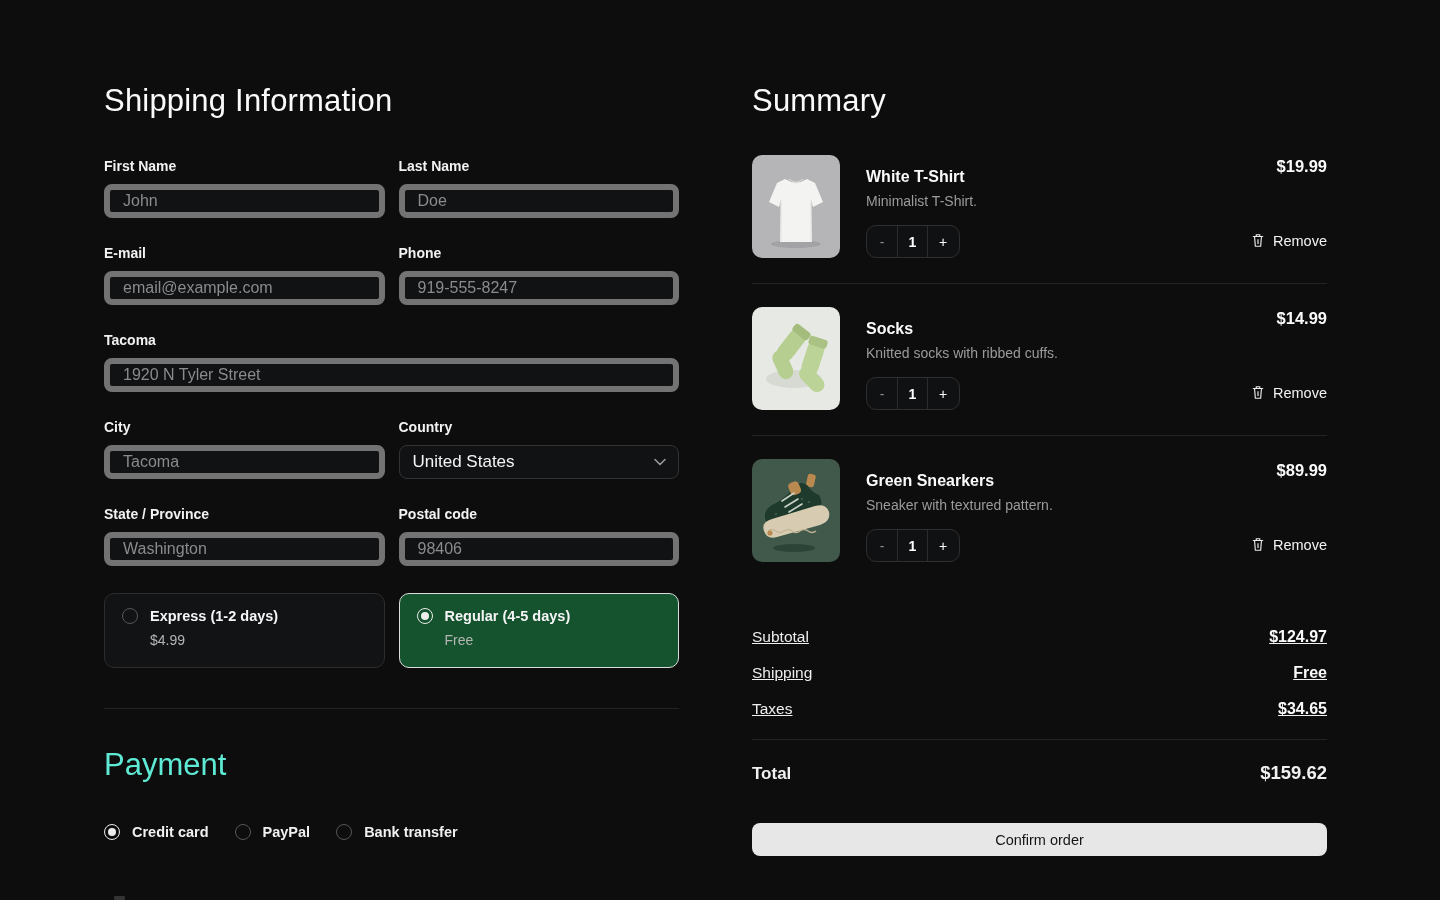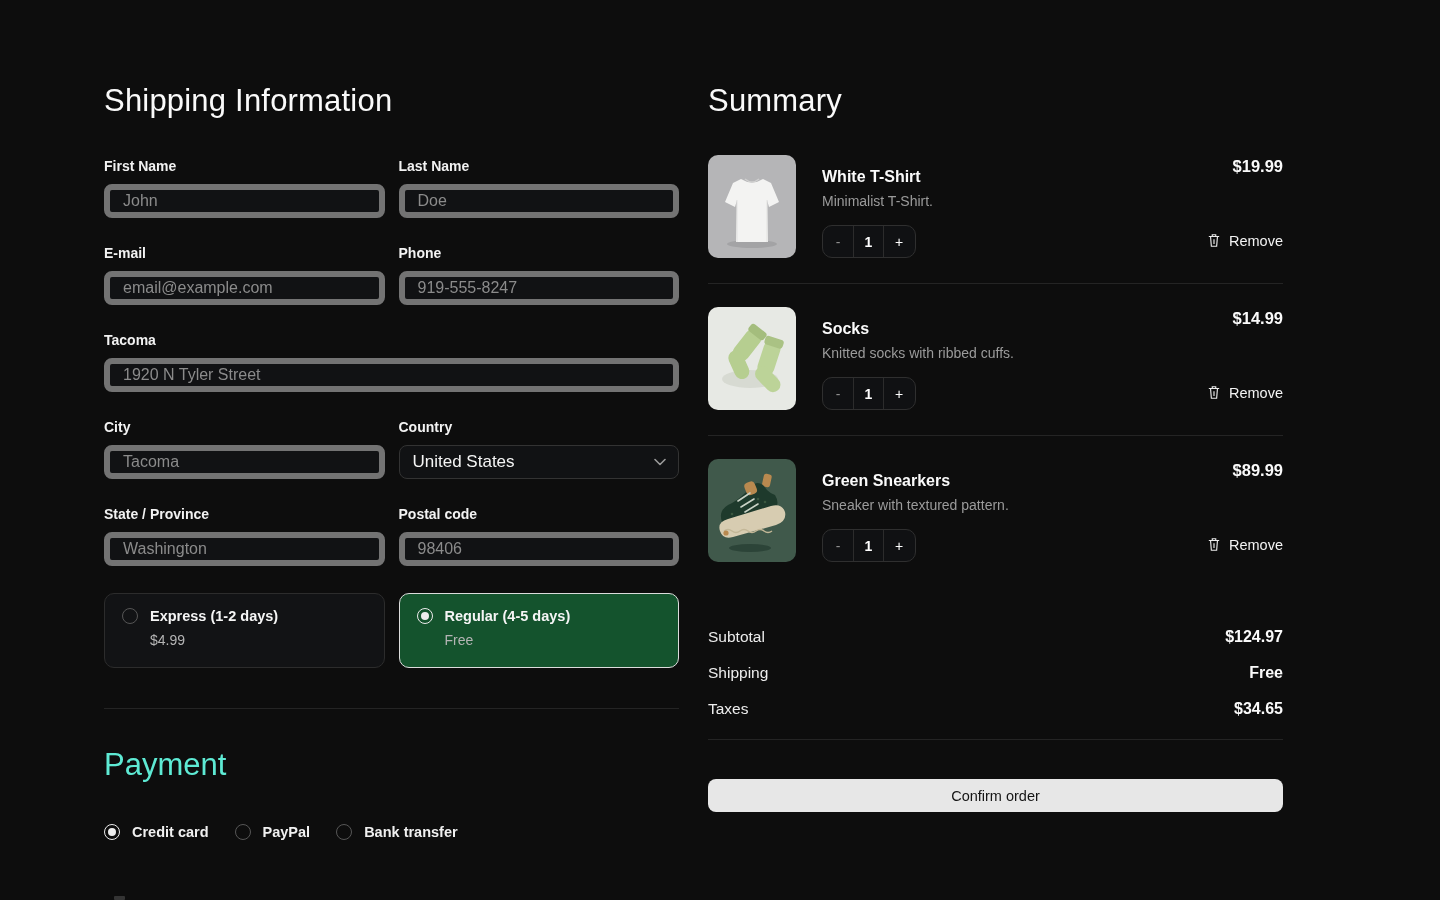--- a/index.html
+++ b/index.html
@@ -5,21 +5,21 @@
   * { margin:0; padding:0; box-sizing:border-box; }
   html,body { width:1440px; height:900px; overflow:hidden; }
   body {
     background:#0d0d0d;
     font-family:"Liberation Sans", sans-serif;
     color:#f0f0f0;
     position:relative;
   }
   .col { position:absolute; top:0; }
   .col-left  { left:104px; width:575px; }
-  .col-right { left:708px; width:575px; }
+  .col-right { left:752px; width:575px; }
 
   .section-title {
     margin-top:83px;
     font-size:31px; font-weight:500; line-height:36px;
     color:#fafafa; letter-spacing:.2px;
   }
 
   
   .form-grid { margin-top:39px; }
   .form-row { display:grid; grid-template-columns:1fr 1fr; column-gap:14px; margin-bottom:27px; }
@@ -92,21 +92,21 @@
     font-size:14px; font-weight:700; color:#fff;
   }
   .item-side { display:flex; flex-direction:column; justify-content:space-between; align-items:flex-end; padding-bottom:9px; }
   .item-price { font-size:16.5px; font-weight:700; color:#fafafa; margin-top:2px; white-space:nowrap; }
   .remove-btn {
     display:flex; gap:8px; background:none; border:none;
     font-size:14.5px; color:#f3f3f3; cursor:pointer; font-family:"Liberation Sans", sans-serif;
   }
 
   .totals { margin-top:41px; display:flex; flex-direction:column; gap:18px; }
-  .totals-row { display:flex; justify-content:space-between; align-items:baseline; line-height:18px; }
+  .totals-row { display:flex; justify-content:space-between; align-items:baseline; line-height:18px;text-decoration:underline; }
   .totals-row .t-label { font-size:15.5px; color:#ededed; }
   .totals-row .t-value { font-size:16px; font-weight:700; color:#fafafa; }
   .totals-divider { height:1px; background:#242424; margin-top:21px; }
   .total-row { margin-top:22px; display:flex; justify-content:space-between; align-items:baseline; }
   .total-row .t-label { font-size:17px; font-weight:700; }
   .total-row .t-value { font-size:18.5px; font-weight:700; }
 
   .confirm-btn {
     margin-top:39px; width:100%; height:33px;
     background:#e7e7e7; color:#151515; border:none; border-radius:8px;
@@ -346,15 +346,19 @@
       <span class="t-value">Free</span>
     </div>
     <div class="totals-row">
       <span class="t-label">Taxes</span>
       <span class="t-value">$34.65</span>
     </div>
   </div>
 
   <div class="totals-divider"></div>
 
+  <div class="total-row">
+    <span class="t-label">Total</span>
+    <span class="t-value">$159.62</span>
+  </div>
 
   <button class="confirm-btn">Confirm order</button>
 </div>
 
 </body></html>

